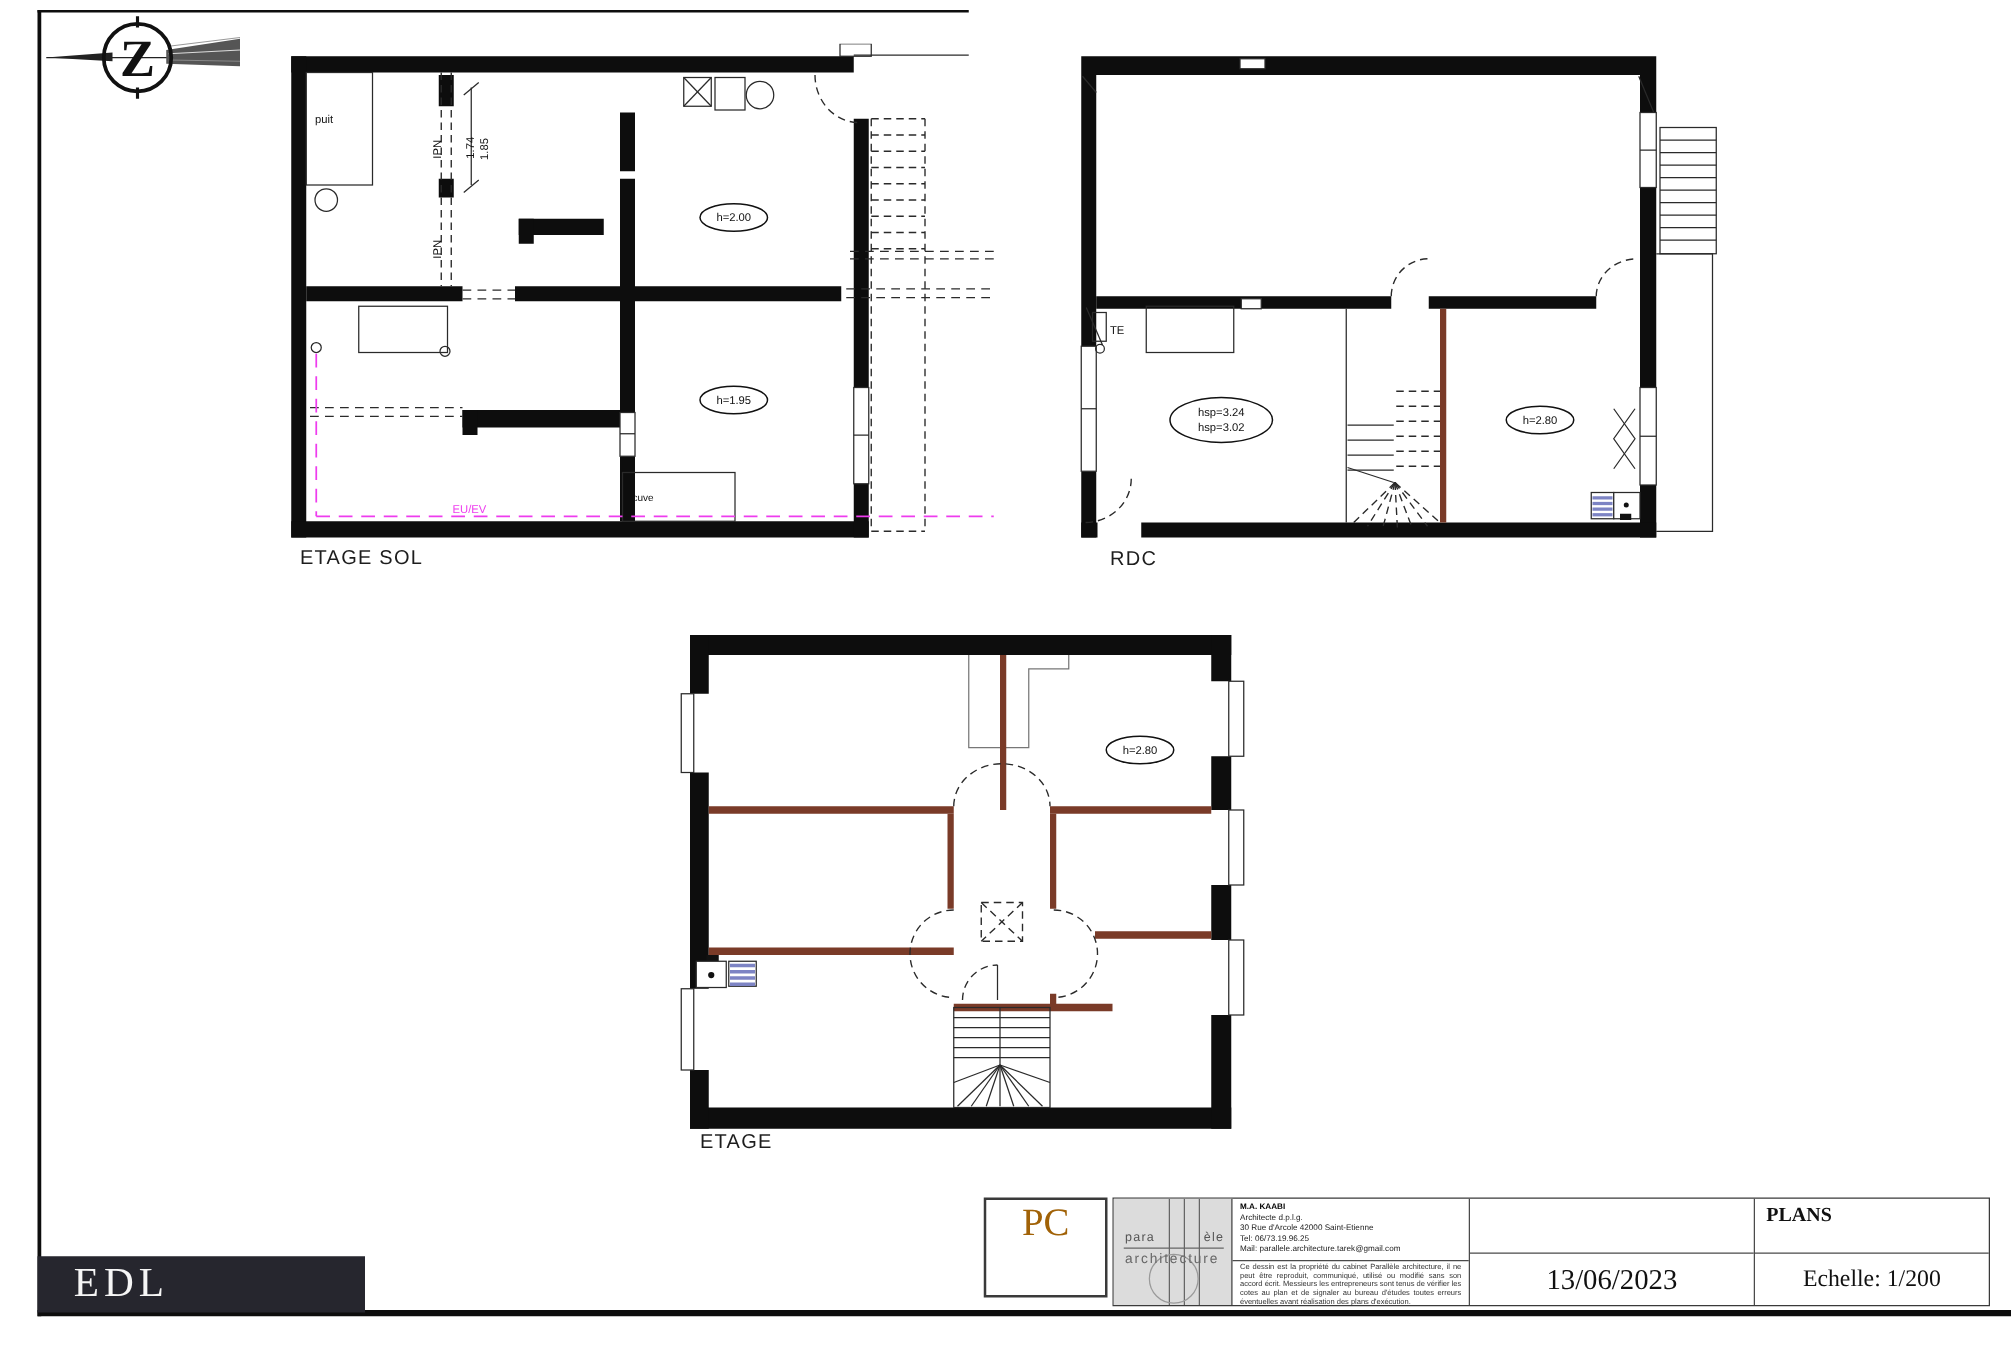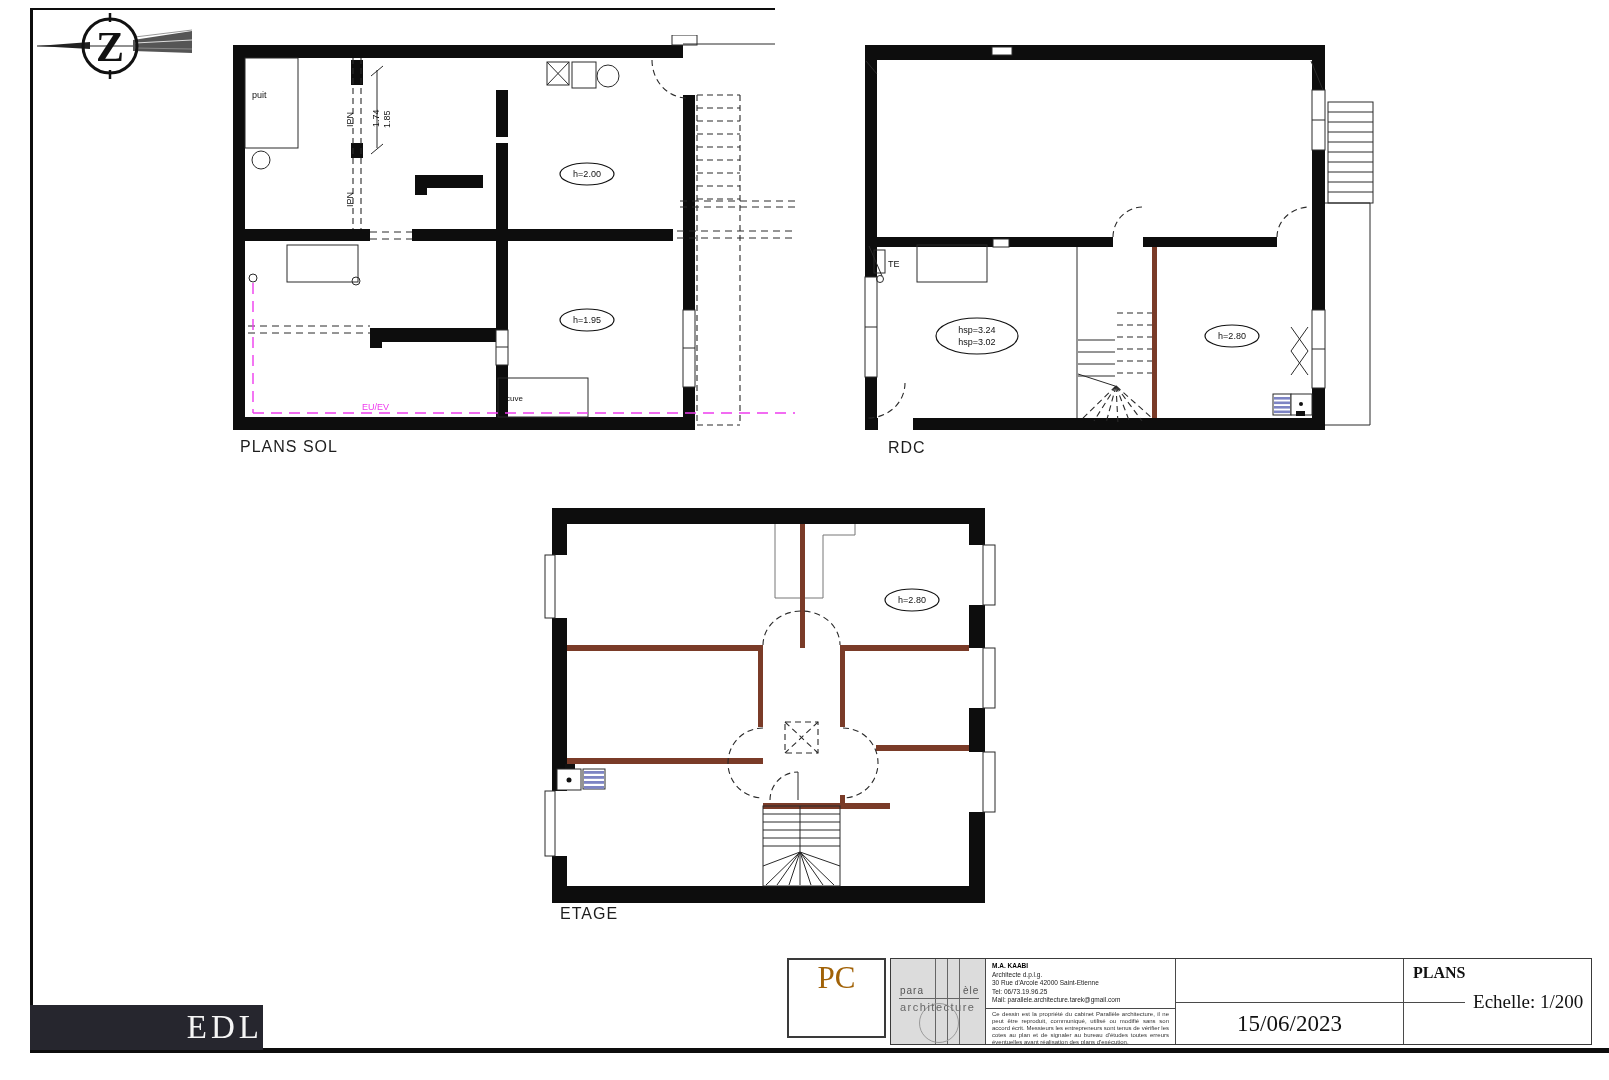--- a/index.html
+++ b/index.html
@@ -27,38 +27,38 @@
   .plan-title{position:absolute;font-size:16px;color:#1d1d1d;letter-spacing:1px;}
   
   .serif{font-family:"Liberation Serif",serif;}
   .pc-box{border:2px solid #3a3a3a;display:flex;justify-content:center;
           font-size:31px;color:#a16207;}
   .tblock{border:1.5px solid #3a3a3a;display:flex;}
   .cell{position:relative;box-sizing:border-box;height:100%;}
   .logo-cell{width:95px;background:#dcdcdc;border-right:1px solid #4a4a4a;overflow:hidden;}
   .info-cell{width:190px;border-right:1px solid #4a4a4a;display:flex;flex-direction:column;}
   .center-cell{width:228px;border-right:1px solid #4a4a4a;display:flex;flex-direction:column;}
-  .right-cell{width:187px;display:flex;flex-direction:row;}
+  .right-cell{width:187px;display:flex;flex-direction:column;}
   .contact{height:49px;padding:3px 6px;box-sizing:border-box;font-size:6.5px;line-height:8.5px;color:#222;}
   .contact .l0{color:#000;font-weight:bold;}
   .disclaimer{flex:1;border-top:1px solid #4a4a4a;padding:2px 6px;box-sizing:border-box;
               font-size:6px;line-height:7px;color:#333;text-align:justify;}
   .row-top{height:44px;border-bottom:1px solid #4a4a4a;box-sizing:border-box;}
   .row-bot{flex:1;display:flex;align-items:center;justify-content:center;}
   .plans-title{padding:5px 0 0 9px;font-size:16px;font-weight:bold;color:#111;}
   .date-text{font-size:23px;color:#111;}
   .scale-text{font-size:19px;color:#111;}
   .logo-line{position:absolute;top:0;bottom:0;width:1px;background:#666;}
   .logo-word{position:absolute;font-size:10px;color:#555;letter-spacing:1px;}
   .logo-sub{position:absolute;font-size:11px;color:#666;letter-spacing:1.5px;}
   .logo-circle{position:absolute;width:38px;height:38px;border:1px solid #9a9a9a;border-radius:50%;}
   .logo-underline{position:absolute;height:1px;background:#666;}
   
-  .edl-box{background:#26262e;display:flex;align-items:center;justify-content:flex-end;
-           color:#f5f5f5;font-size:33px;letter-spacing:4px;}
+  .edl-box{background:#26262e;display:flex;align-items:center;justify-content:flex-start;
+           color:#f5f5f5;font-size:33px;letter-spacing:4px;padding-left:29px;}
 </style>
 </head>
 <body>
 
 <div class="sheet">
 
   <div class="abs frame" style="left:30px;top:8px;width:3px;height:1045px;"></div>
   <div class="abs frame" style="left:30px;top:8px;width:745px;height:2px;"></div>
   <div class="abs frame" style="left:30px;top:1048px;width:1579px;height:5px;"></div>
 
@@ -174,21 +174,21 @@
       <text x="362" y="410" class="maglbl">EU/EV</text>
     </g>
 
     <g>
       <ellipse class="ell" cx="587" cy="174" rx="27" ry="11"></ellipse>
       <text x="587" y="177" class="lbl mid">h=2.00</text>
       <ellipse class="ell" cx="587" cy="320" rx="27" ry="11"></ellipse>
       <text x="587" y="323" class="lbl mid">h=1.95</text>
     </g>
   </svg>
-  <div class="plan-title" style="left:240px;top:438px;">PLANS SOL</div>
+  <div class="plan-title" style="left:240px;top:438px;">ETAGE SOL</div>
 
   <svg class="abs" style="left:840px;top:35px;" width="560" height="435" viewBox="840 35 560 435">
     <g>
       <rect class="wall" x="865" y="45" width="460" height="15"></rect>
       <rect class="wall" x="865" y="60" width="12" height="217"></rect>
       <rect class="wall" x="865" y="377" width="12" height="53"></rect>
       <rect class="wall" x="1312" y="60" width="13" height="30"></rect>
       <rect class="wall" x="1312" y="150" width="13" height="160"></rect>
       <rect class="wall" x="1312" y="388" width="13" height="42"></rect>
       <rect class="wall" x="865" y="418" width="13" height="12"></rect>
@@ -394,21 +394,21 @@
         <div class="l0">M.A. KAABI</div>
         <div>Architecte d.p.l.g.</div>
         <div>30 Rue d'Arcole 42000 Saint-Etienne</div>
         <div>Tel: 06/73.19.96.25</div>
         <div>Mail: parallele.architecture.tarek@gmail.com</div>
       </div>
       <div class="disclaimer">Ce dessin est la propriété du cabinet Parallèle architecture, il ne peut être reproduit, communiqué, utilisé ou modifié sans son accord écrit. Messieurs les entrepreneurs sont tenus de vérifier les cotes au plan et de signaler au bureau d'études toutes erreurs éventuelles avant réalisation des plans d'exécution.</div>
     </div>
     <div class="cell center-cell">
       <div class="row-top"></div>
-      <div class="row-bot serif date-text">15/06/2023</div>
+      <div class="row-bot serif date-text">13/06/2023</div>
     </div>
     <div class="cell right-cell">
       <div class="row-top serif plans-title">PLANS</div>
       <div class="row-bot serif scale-text">Echelle: 1/200</div>
     </div>
   </div>
 
   <div class="abs edl-box serif" style="left:30px;top:1005px;width:233px;height:45px;">
     <span>EDL</span>
   </div>

